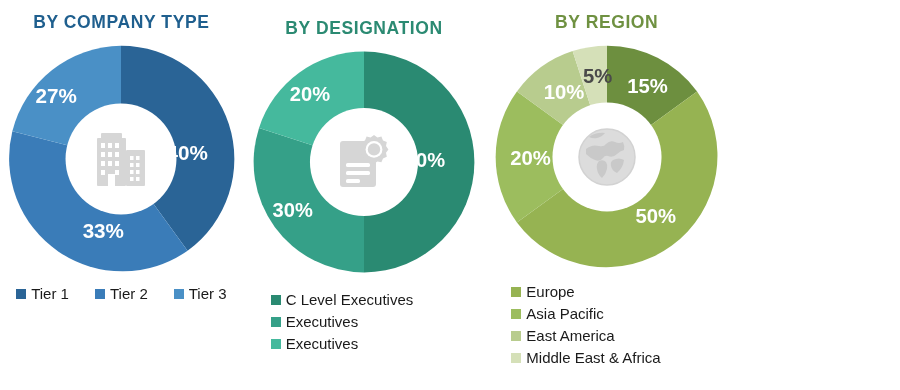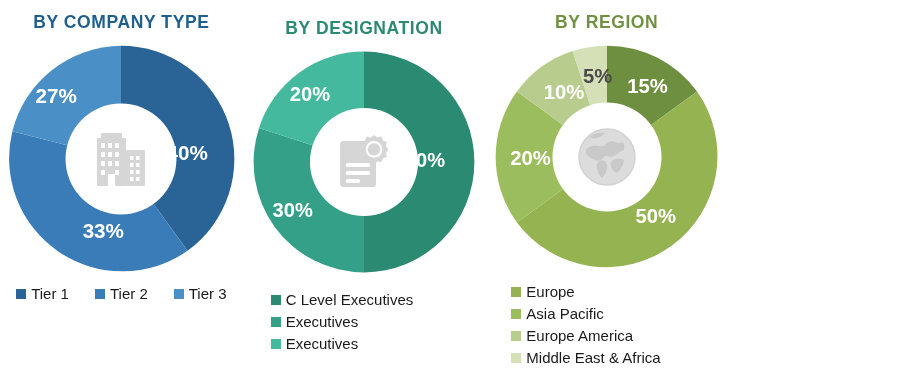--- a/index.html
+++ b/index.html
@@ -279,21 +279,21 @@
         <div class="legend-item">
           <span class="swatch" style="background:#96b352"></span>
           <span>Europe</span>
         </div>
         <div class="legend-item">
           <span class="swatch" style="background:#9cbd5e"></span>
           <span>Asia Pacific</span>
         </div>
         <div class="legend-item">
           <span class="swatch" style="background:#b8cc8e"></span>
-          <span>Europe America</span>
+          <span>East America</span>
         </div>
         <div class="legend-item">
           <span class="swatch" style="background:#d5e0b8"></span>
           <span>Middle East &amp; Africa</span>
         </div>
       </div>
     </div>
   </div>
 
 </div>

